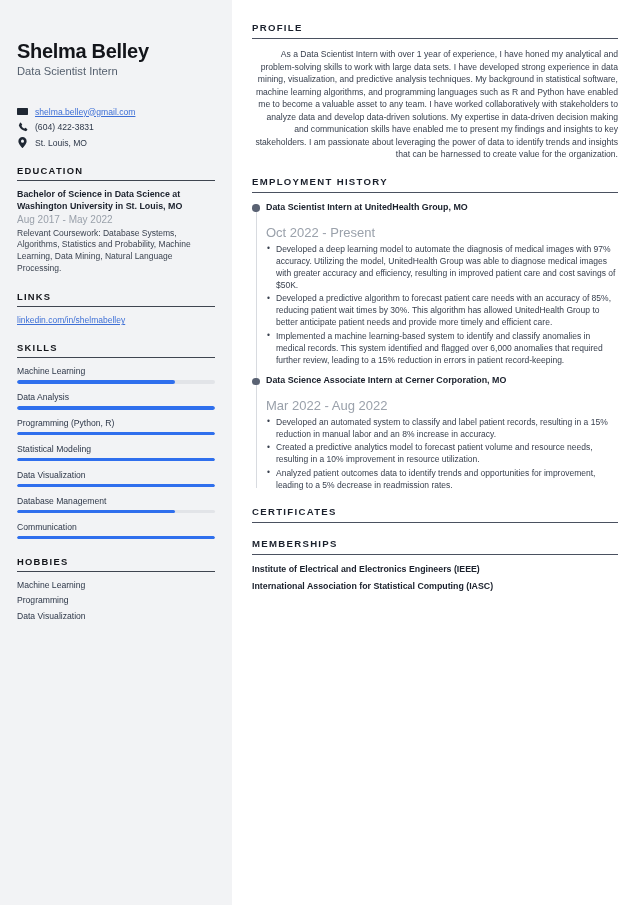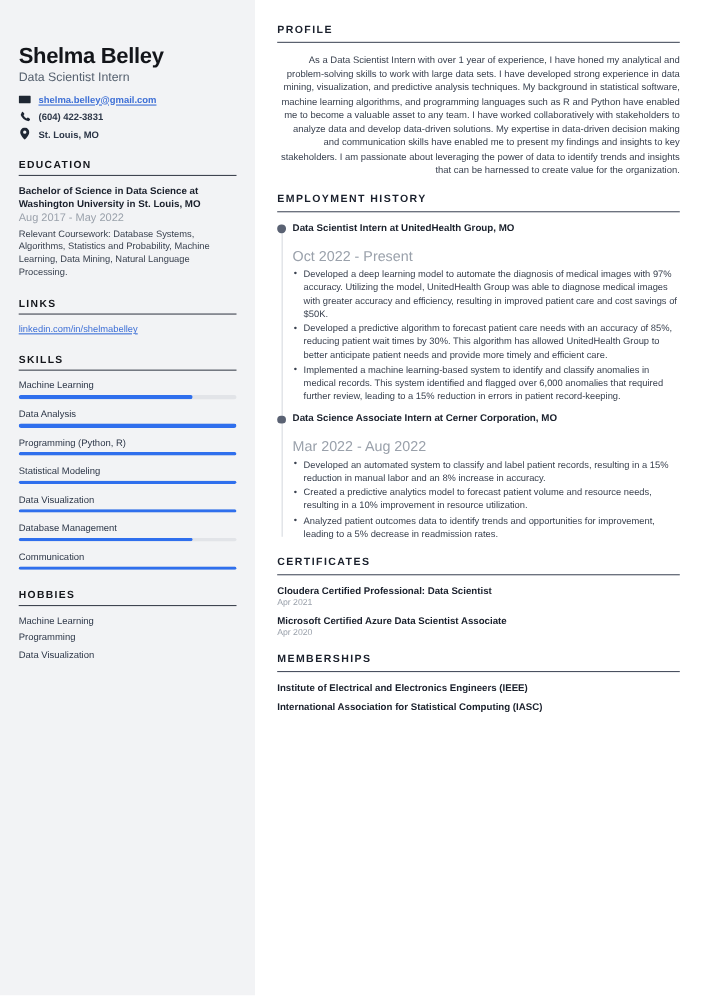--- a/index.html
+++ b/index.html
@@ -19,21 +19,21 @@
     background:#f2f3f5;
     padding:40px 17px 0 17px;
   }
   .name {
     font-size:20px; font-weight:bold; color:#13151a;
     letter-spacing:-0.3px; line-height:1.1;
   }
   .job-title {
     font-size:11.2px; color:#55606e; margin-top:3px; font-weight:normal;
   }
-  .contact { margin-top:8px;font-weight:bold; }
+  .contact { margin-top:29px; }
   .contact-row { display:flex; align-items:center; gap:7px; margin-bottom:4.5px; }
   .contact-icon { width:11px; height:11px; flex:0 0 11px; display:flex; align-items:center; justify-content:center; }
   .contact-icon svg { display:block; }
   .contact-text { font-size:8.6px; color:#2d3748; }
   .contact-link { font-size:8.6px; color:#3d6fd6; text-decoration:underline; }
 
   .sec { margin-top:17px; }
   .sec-head {
     font-size:9.4px; font-weight:bold; letter-spacing:1.25px;
     color:#13151a; text-transform:uppercase;
@@ -231,30 +231,20 @@
         <li>Developed an automated system to classify and label patient records, resulting in a 15% reduction in manual labor and an 8% increase in accuracy.</li>
               <li>Created a predictive analytics model to forecast patient volume and resource needs, resulting in a 10% improvement in resource utilization.</li>
               <li>Analyzed patient outcomes data to identify trends and opportunities for improvement, leading to a 5% decrease in readmission rates.</li>
       </ul>
     </div>
         </div>
     </section>
 
     <section class="m-sec">
       <div class="m-head">CERTIFICATES</div>
-      <div id="certs-list">
-    <div class="cert">
-      <div class="cert-title">Cloudera Certified Professional: Data Scientist</div>
-      <div class="cert-date">Apr 2021</div>
-    </div>
-    <div class="cert">
-      <div class="cert-title">Microsoft Certified Azure Data Scientist Associate</div>
-      <div class="cert-date">Apr 2020</div>
-    </div>
-        </div>
     </section>
 
     <section class="m-sec">
       <div class="m-head">MEMBERSHIPS</div>
       <div id="members-list">
           <div class="member">Institute of Electrical and Electronics Engineers (IEEE)</div>
           <div class="member">International Association for Statistical Computing (IASC)</div>
         </div>
     </section>
 

